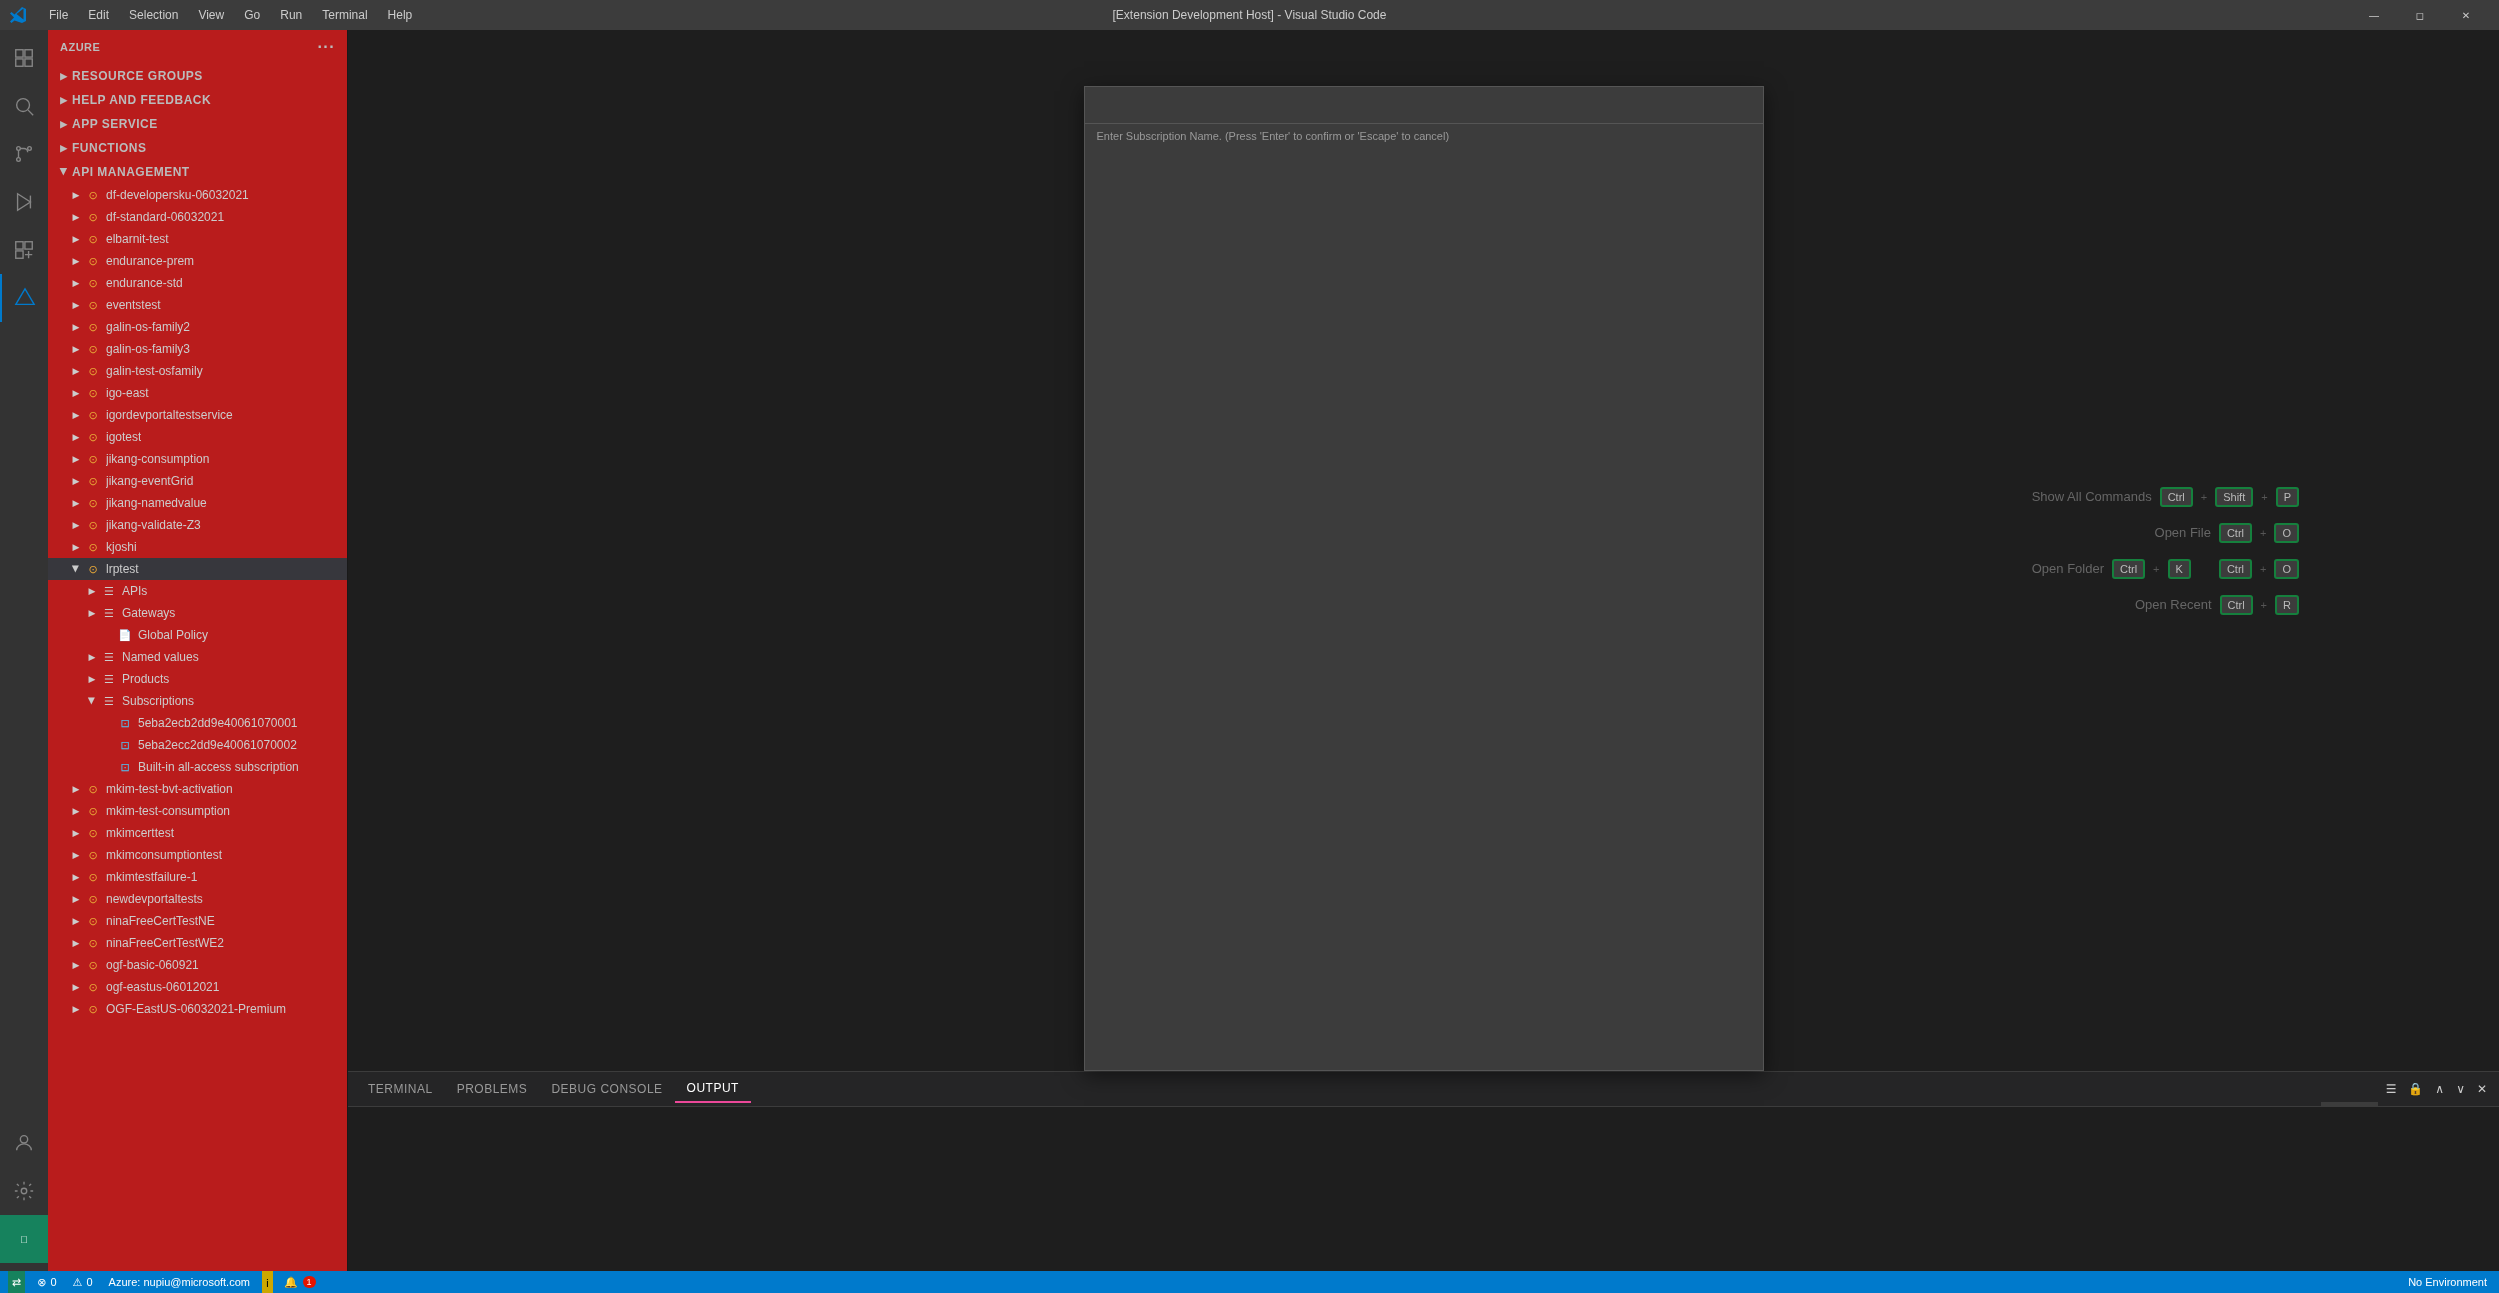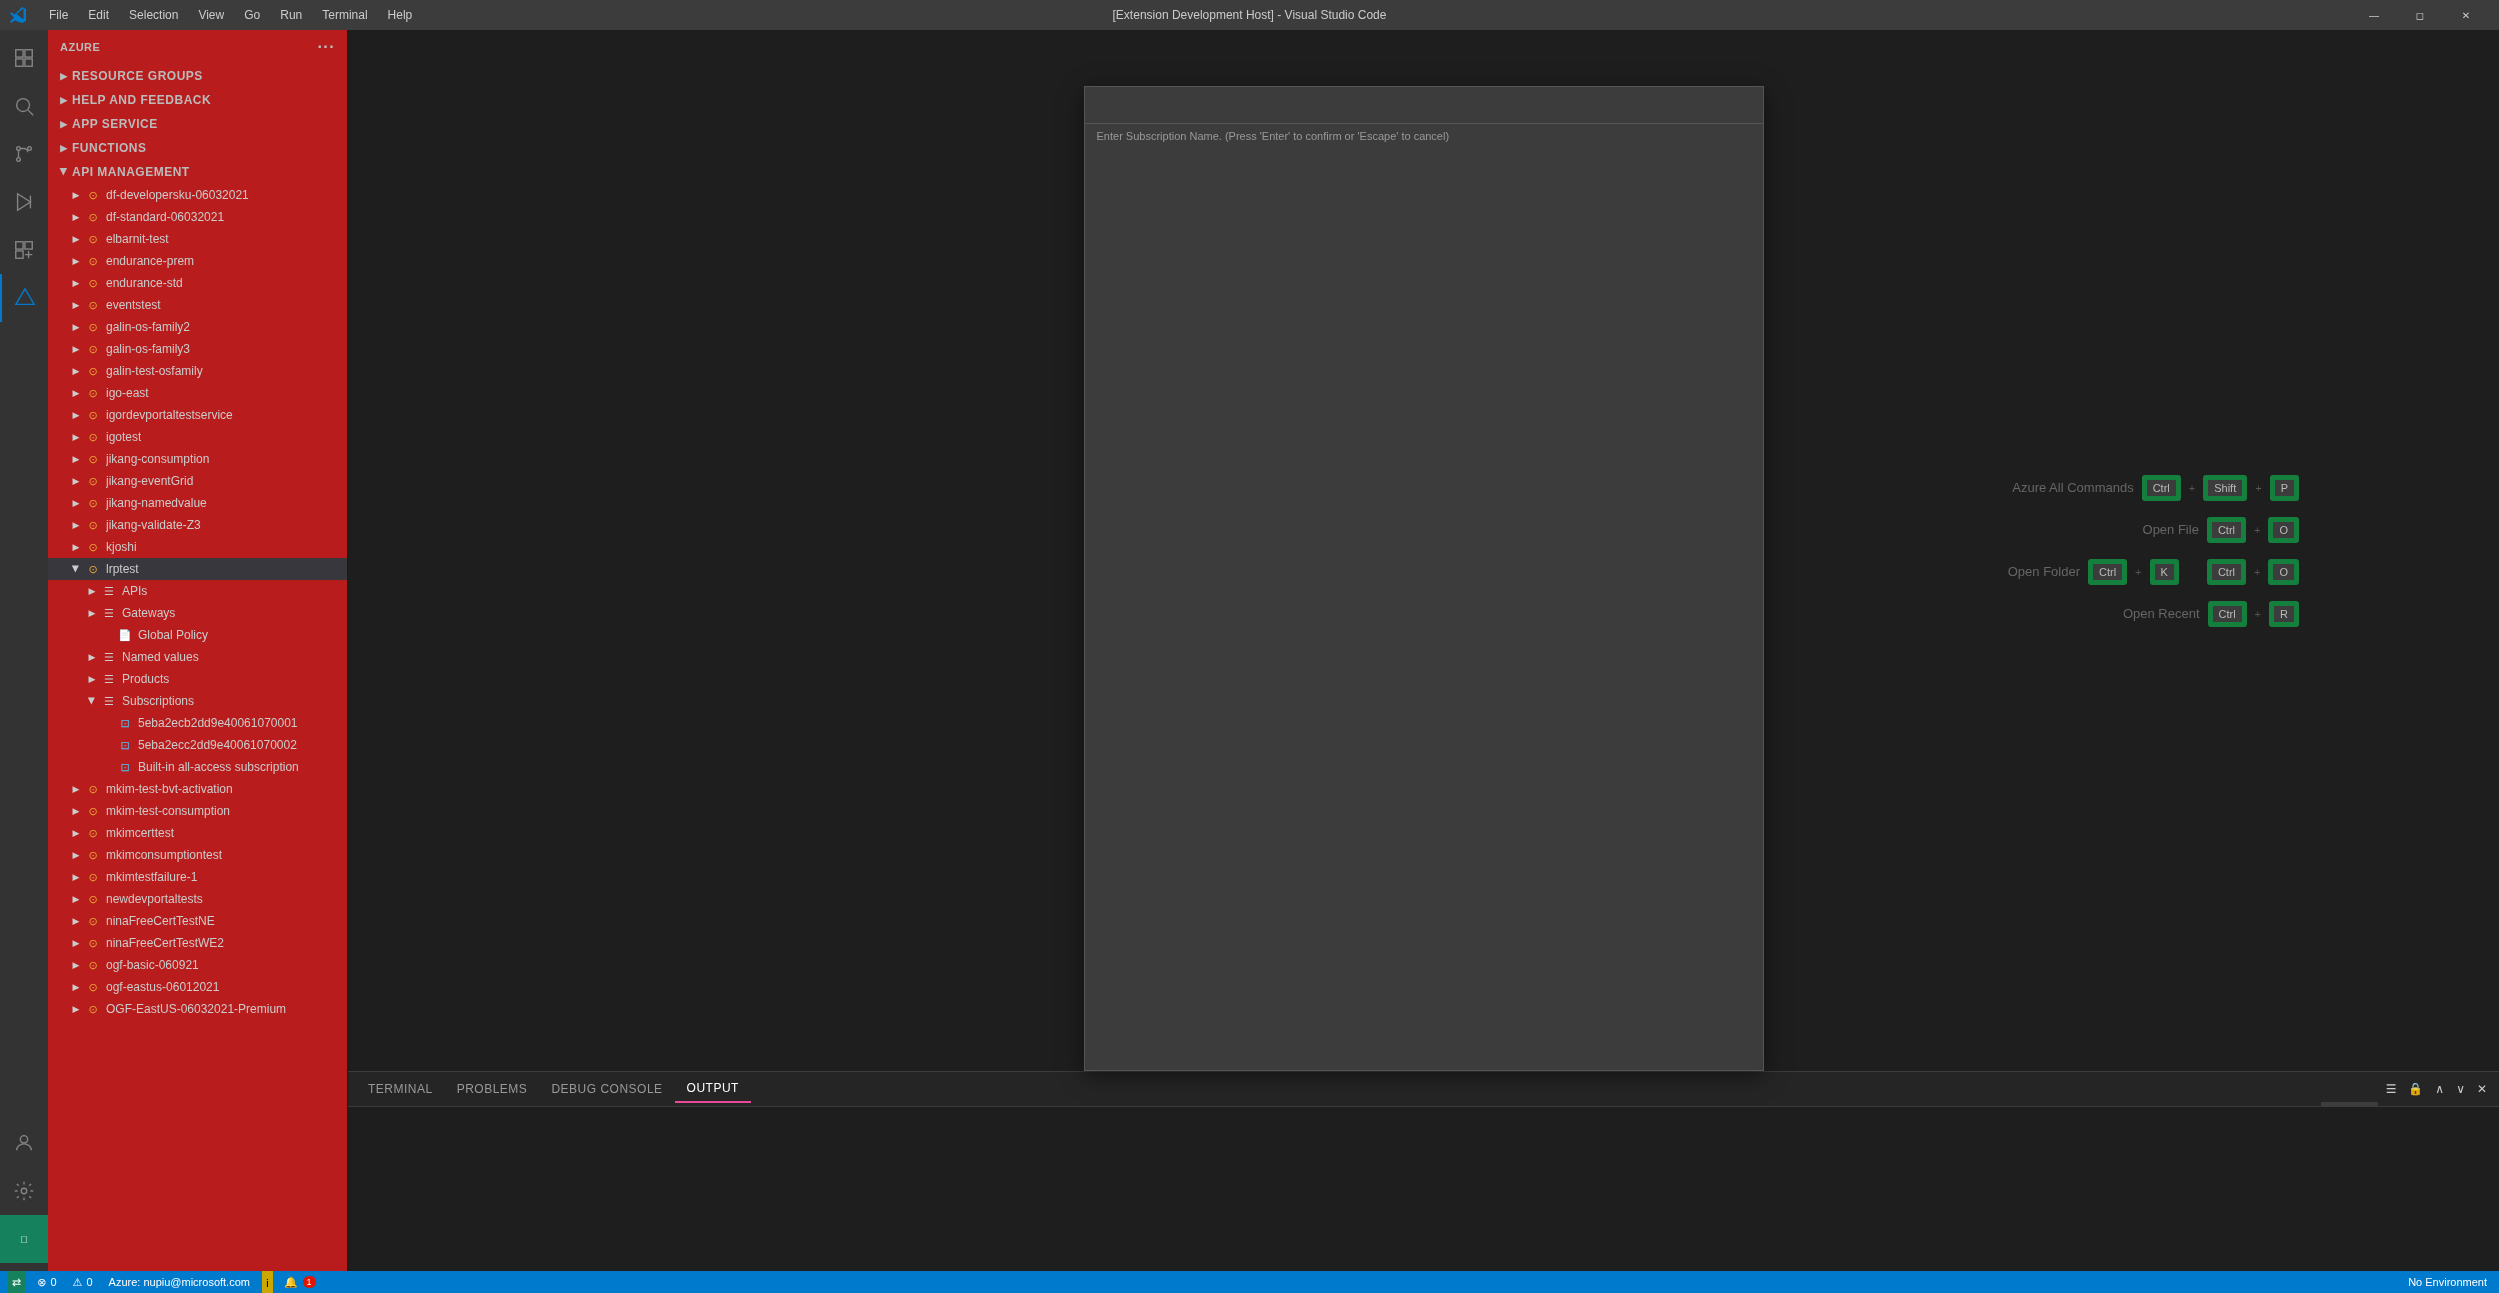--- a/index.html
+++ b/index.html
@@ -259,21 +259,21 @@
       align-items: center;
       gap: 8px;
       justify-content: flex-end;
     }
     .shortcut-label {
       color: #666666;
       font-size: 13px;
     }
     .kbd {
       background: #3c3c3c;
-      border: 5px solid #15803d;
+      border: 2px solid #15803d;
       padding: 2px 6px;
       border-radius: 3px;
       font-size: 11px;
       color: #bbbbbb;
     }
     .kbd-plus {
       color: #555555;
       font-size: 11px;
     }
 
@@ -719,21 +719,21 @@
       <div class="command-palette-overlay">
         <div class="command-palette">
           <input class="command-palette-input" type="text" placeholder="" style="">
           <div class="command-palette-hint">Enter Subscription Name. (Press 'Enter' to confirm or 'Escape' to cancel)</div>
         </div>
       </div>
 
       <div class="welcome-content">
 
         <div class="shortcut-row">
-          <span class="shortcut-label">Azure All Commands</span>
+          <span class="shortcut-label">Show All Commands</span>
           <span class="kbd">Ctrl</span>
           <span class="kbd-plus">+</span>
           <span class="kbd">Shift</span>
           <span class="kbd-plus">+</span>
           <span class="kbd">P</span>
         </div>
 
         <div class="shortcut-row">
           <span class="shortcut-label">Open File</span>
           <span class="kbd">Ctrl</span>

